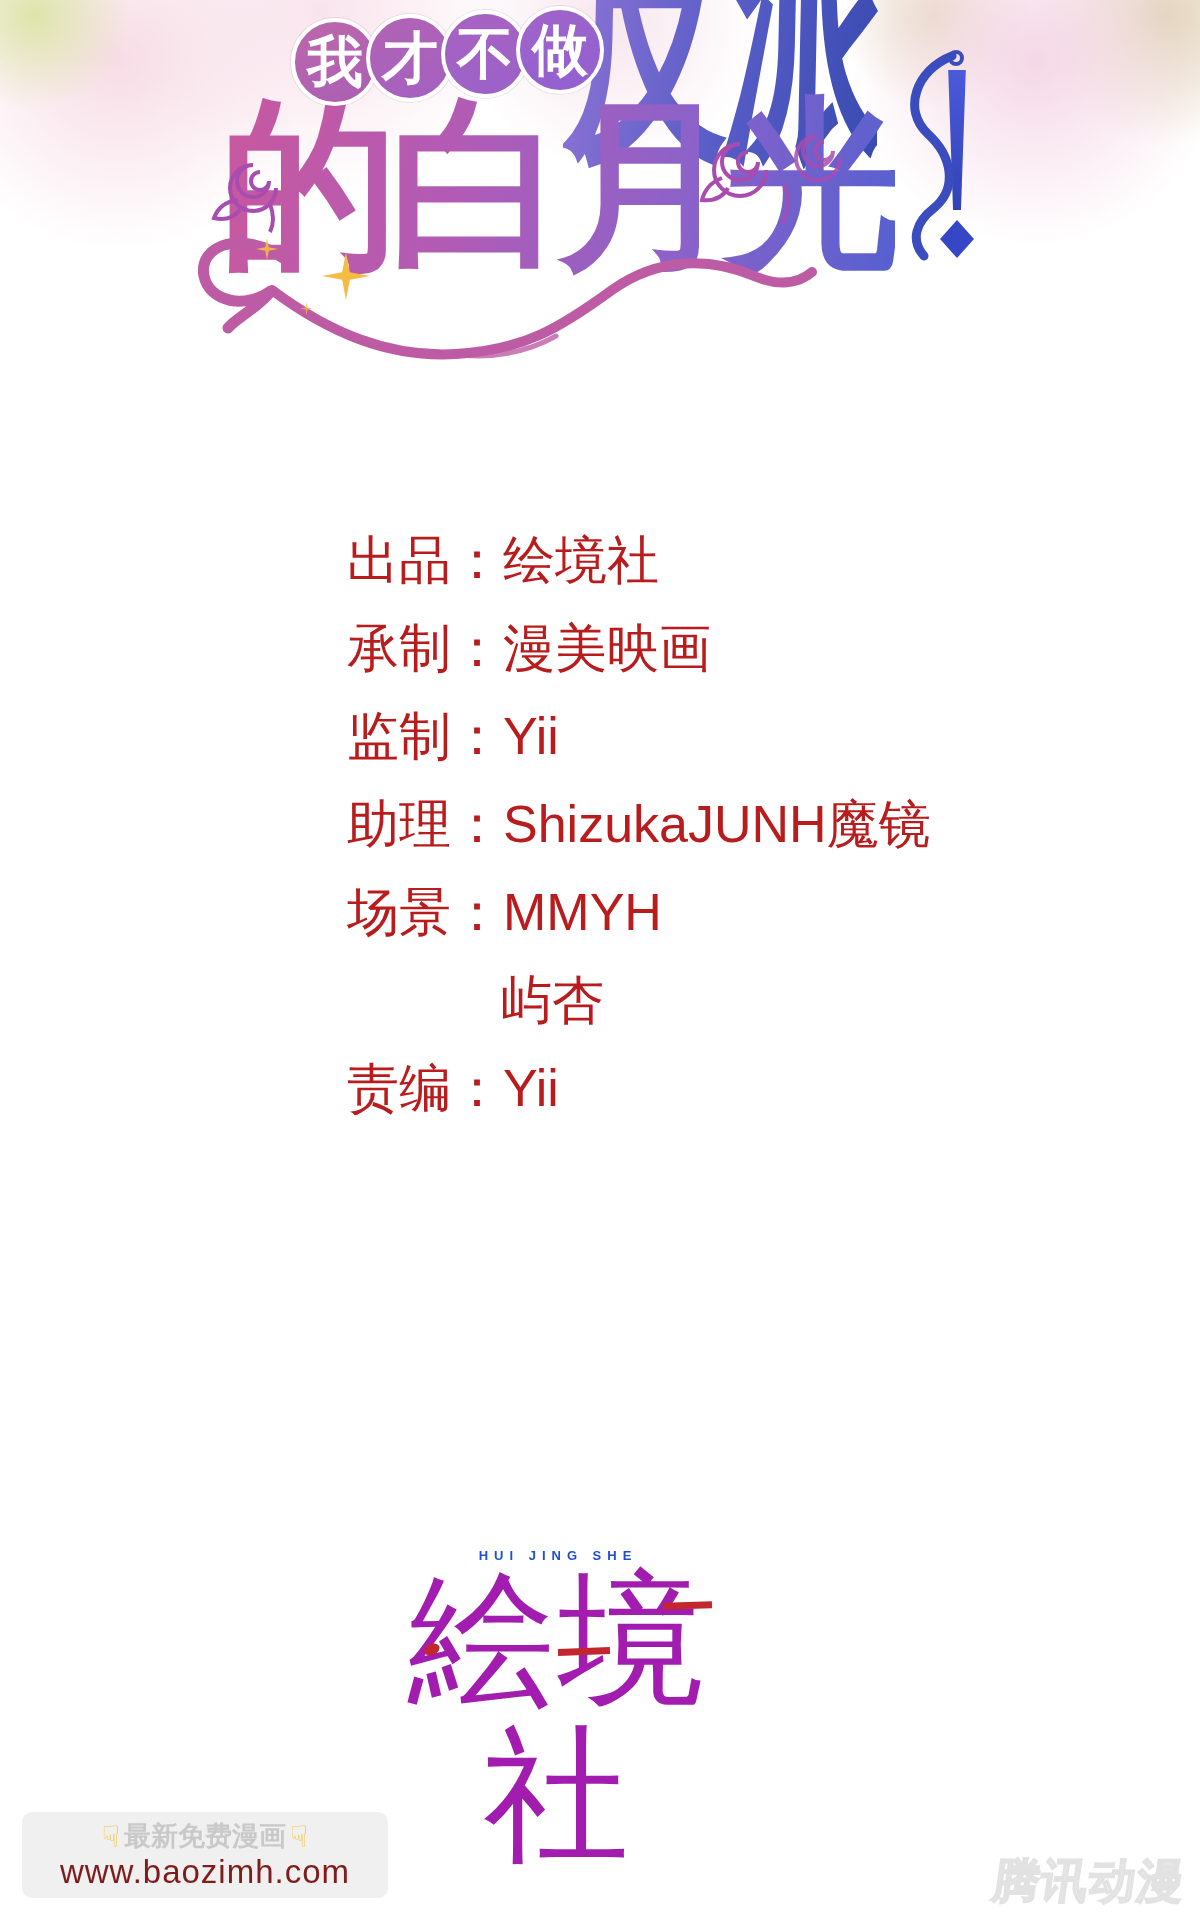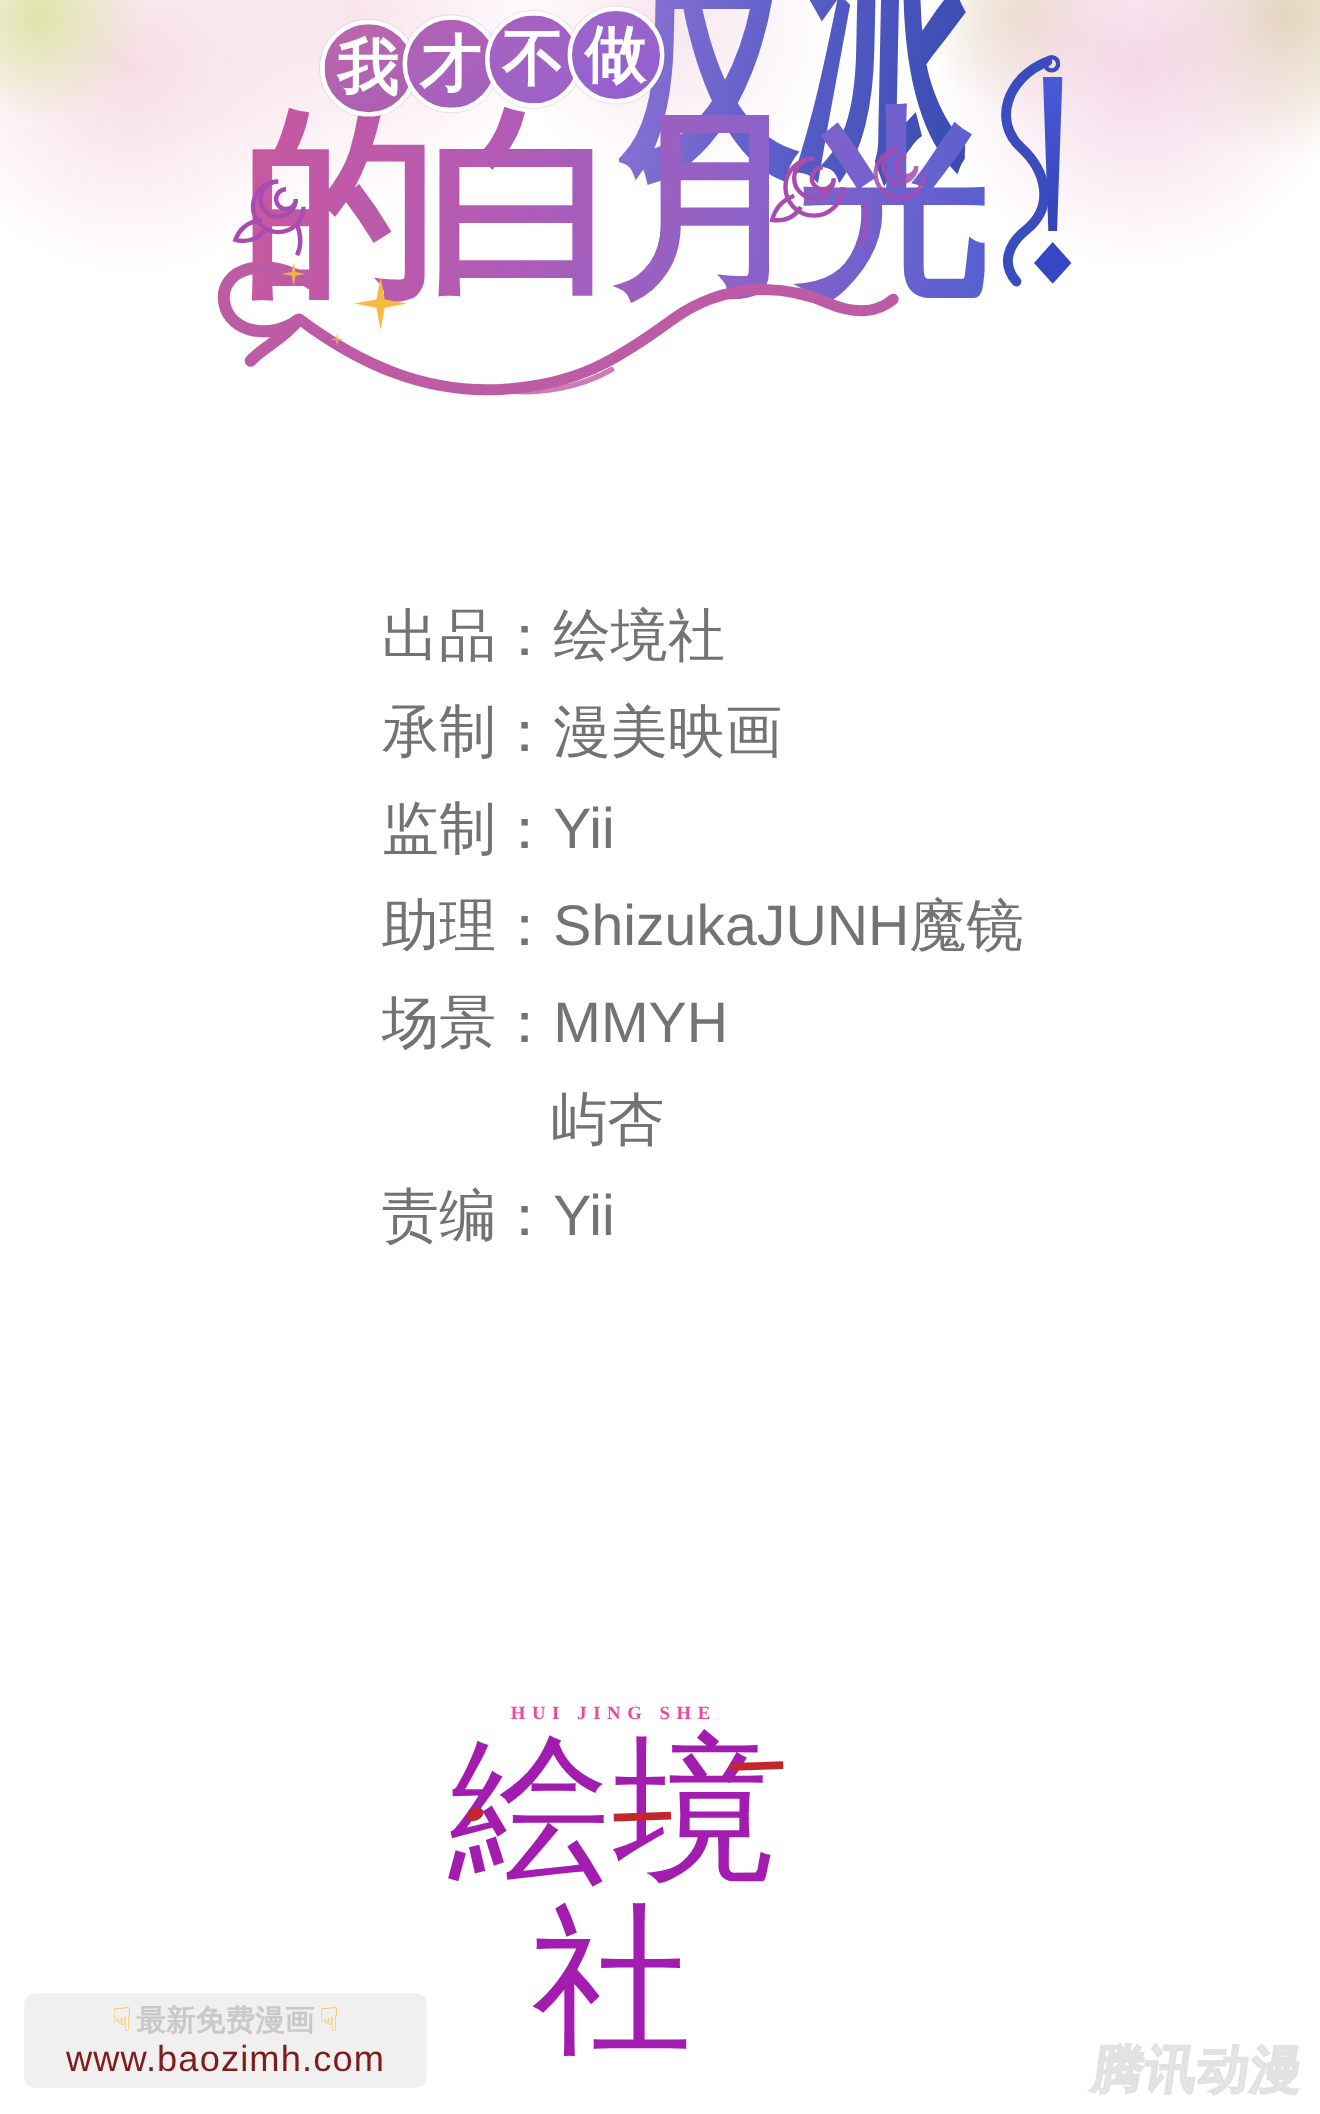--- a/index.html
+++ b/index.html
@@ -81,33 +81,33 @@
     clip-path:polygon(50% 0,58% 42%,100% 50%,58% 58%,50% 100%,42% 58%,0 50%,42% 42%);
     filter:drop-shadow(0 0 5px rgba(255,200,90,.9));
   }
   .sparkle.s1 { left:322px; top:252px; width:48px; height:48px; }
   .sparkle.s2 { left:256px; top:238px; width:22px; height:22px; opacity:.9; }
   .sparkle.s3 { left:300px; top:302px; width:13px; height:13px; opacity:.75; }
 
   
   .credits { position:absolute; left:347px; top:534px; z-index:2; }
   .credit-row {
-    height:88px; display:flex; align-items:center;
-    font-size:52px; color:#737373; line-height:1;
+    height:88px; display:flex; align-items:flex-start;
+    font-size:52px; color:#b91c1c; line-height:1;
   }
   .credit-label { flex:0 0 153px; white-space:nowrap; }
   .credit-value { white-space:nowrap; }
 
   
   .studio-logo {
     position:absolute; left:372px; top:1548px; width:372px; text-align:center; z-index:2;
   }
   .studio-romanized {
-    font-family:Liberation Serif, serif;
-    font-size:17px; font-weight:bold; letter-spacing:6px; color:#ec4899;
+    font-family:Liberation Sans, sans-serif;
+    font-size:13px; font-weight:bold; letter-spacing:6px; color:#1d4ed8;
     margin-bottom:1px;
   }
   .studio-hanzi {
     font-family:"Liberation Serif","DejaVu Serif",serif;
     font-size:146px; line-height:1.06; color:#a21caf; letter-spacing:4px; font-weight:500;
   }
   .red-accent { position:absolute; background:#c1272d; z-index:3; }
   .red-accent.dot    { left:52px;  top:96px; width:16px; height:11px; border-radius:50%; transform:rotate(-24deg); }
   .red-accent.mid    { left:186px; top:100px; width:52px; height:7px;  transform:rotate(-2deg); }
   .red-accent.top    { left:292px; top:54px;  width:48px; height:7px;  transform:rotate(-2deg); }

